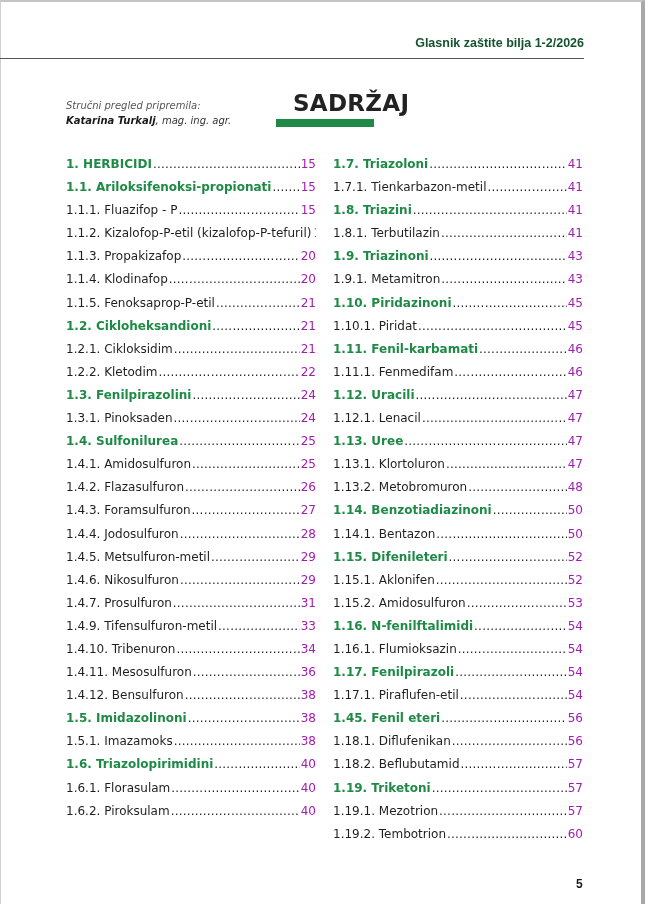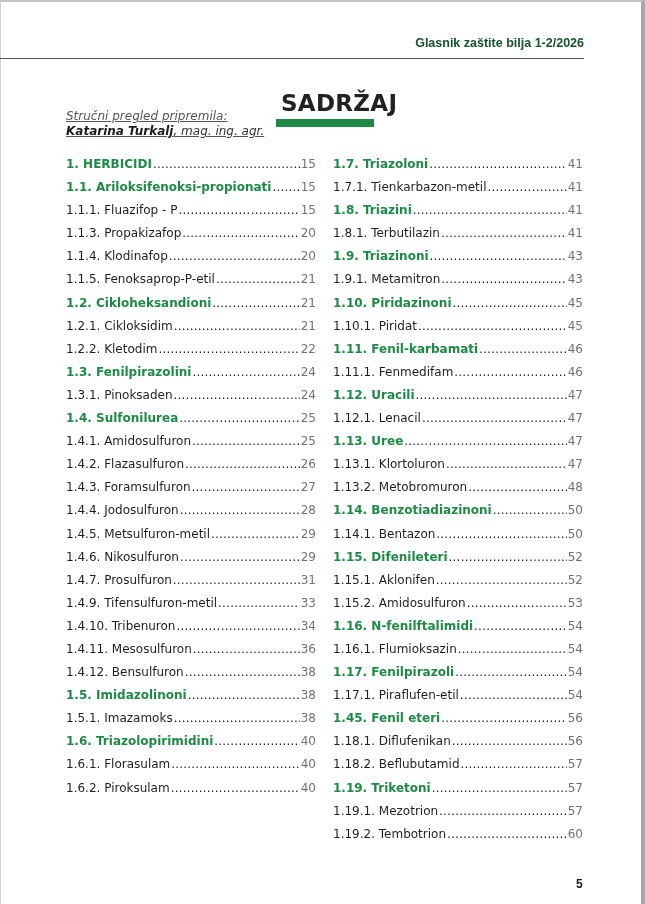--- a/index.html
+++ b/index.html
@@ -13,29 +13,28 @@
     }
     .journal-title {
       position: absolute; right: 61px; top: 36px;
       font-family: "Liberation Sans", sans-serif;
       font-weight: bold; font-size: 12.5px; color: #14532d;
     }
     .header-rule {
       position: absolute; left: 0; top: 58px; width: 584px; height: 1px; background: #555;
     }
     .prepared-by {
-      position: absolute; left: 66px; top: 109px; font-size: 12px; font-style: italic;
+      position: absolute; left: 66px; top: 98px; font-size: 10px; font-style: italic;
       color: #555; line-height: 15px;
       font-family: "DejaVu Sans", sans-serif;
-      text-decoration: underline;
     }
     .prepared-by .line2 { color: #333; text-align: center; }
     .prepared-by .author { font-weight: bold; color: #1a1a1a; }
     .toc-title {
-      position: absolute; left: 281px; top: 90px;
+      position: absolute; left: 293px; top: 90px;
       font-family: "DejaVu Sans", sans-serif; font-weight: bold; font-size: 23px;
       color: #222; letter-spacing: 0.3px;
     }
     .toc-title-bar {
       position: absolute; left: 276px; top: 119px; width: 98px; height: 8px; background: #1e8a46;
     }
     .toc-col { position: absolute; top: 157px; width: 250px; }
     .toc-col.left { left: 66px; }
     .toc-col.right { left: 333px; }
     .toc-entry {
@@ -46,21 +45,21 @@
     .toc-entry.section { color: #1e8a46; font-weight: bold; }
     .toc-entry .label { flex: 0 0 auto; }
     .toc-entry .dots {
       flex: 1 1 auto; overflow: hidden; color: #1f1f1f; font-weight: normal;
       margin: 0 1px;
     }
     .toc-entry .dots::before {
       content: "..................................................................................................................................";
       letter-spacing: 0.2px;
     }
-    .toc-entry .page { flex: 0 0 auto; color: #737373; font-weight: normal; }
+    .toc-entry .page { flex: 0 0 auto; color: #a21caf; font-weight: normal; }
     .page-number {
       position: absolute; left: 576px; top: 877px;
       font-family: "Liberation Sans", sans-serif; font-weight: bold; font-size: 12px; color: #1a1a1a;
     }
   </style>
 </head>
 <body>
 
 <div class="page-frame"></div>
 
@@ -85,20 +84,25 @@
       <span class="label">1.1. Ariloksifenoksi-propionati</span>
       <span class="dots"></span>
       <span class="page">15</span>
     </div>
     <div class="toc-entry">
       <span class="label">1.1.1. Fluazifop - P</span>
       <span class="dots"></span>
       <span class="page">15</span>
     </div>
     <div class="toc-entry">
+      <span class="label">1.1.2. Kizalofop-P-etil (kizalofop-P-tefuril)</span>
+      <span class="dots"></span>
+      <span class="page">17</span>
+    </div>
+    <div class="toc-entry">
       <span class="label">1.1.3. Propakizafop</span>
       <span class="dots"></span>
       <span class="page">20</span>
     </div>
     <div class="toc-entry">
       <span class="label">1.1.4. Klodinafop</span>
       <span class="dots"></span>
       <span class="page">20</span>
     </div>
     <div class="toc-entry">

